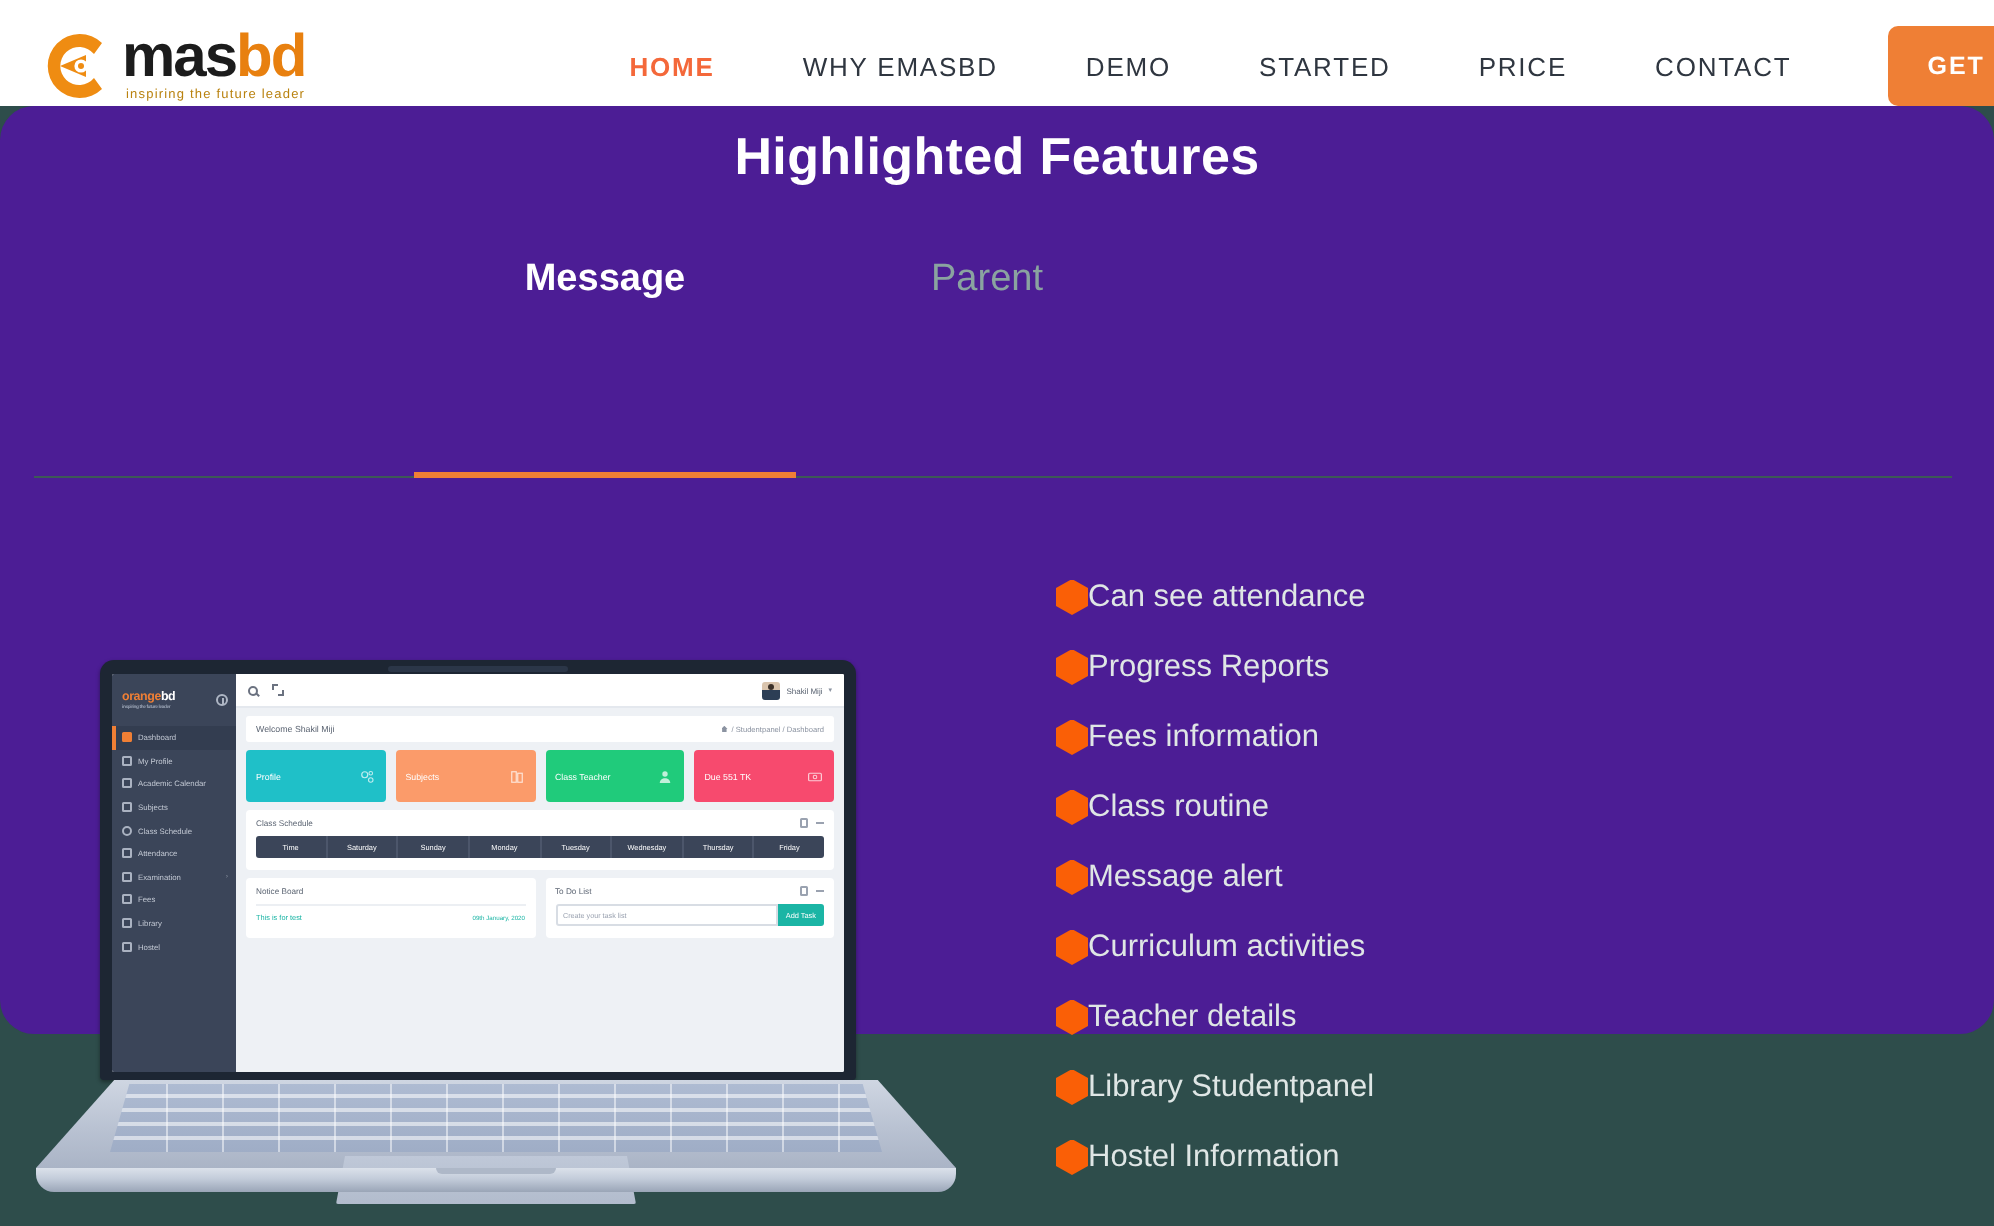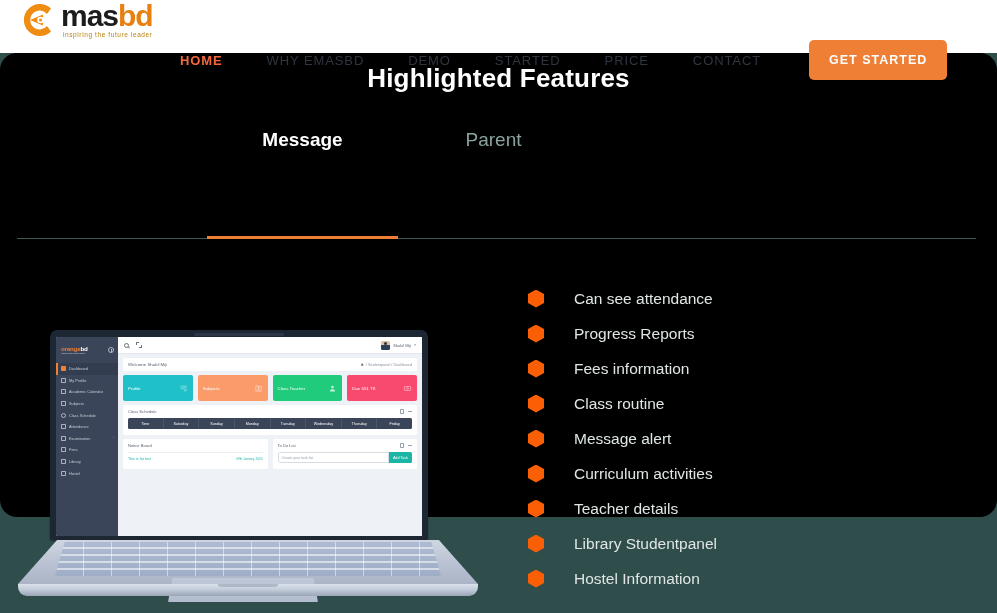--- a/index.html
+++ b/index.html
@@ -8,25 +8,24 @@
     font-family: "Liberation Sans", sans-serif;
     overflow: hidden;
     background: #2e4d4b;
   }
 
   
   .navbar {
     height: 53px;
     background: #ffffff;
     display: flex;
-    align-items: flex-start;
+    align-items: flex-end;
     padding: 0 14px 0 18px;
     position: relative;
     z-index: 30;
-    flex-direction: column;
   }
   .logo-wrap { display: flex; align-items: center; gap: 3px; }
   .logo-mark { width: 40px; height: 40px; display: block; }
   .logo-text { display: flex; flex-direction: column; line-height: 1; }
   .logo-words { font-size: 30px; font-weight: 700; letter-spacing: -1px; }
   .logo-mas { color: #1c1c1c; }
   .logo-bd { color: #e8800f; }
   .logo-tag {
     font-size: 6.5px; color: #b9820f; letter-spacing: .6px;
     margin-top: 1px; margin-left: 2px; white-space: nowrap;
@@ -51,21 +50,21 @@
     font-weight: 700;
     letter-spacing: 1px;
     padding: 13px 20px;
     white-space: nowrap;
     cursor: pointer;
     font-family: "Liberation Sans", sans-serif;
   }
 
   
   .section {
-    background: #000000;
+    background: #4c1d95;
     height: 464px;
     position: relative;
     border-radius: 17px;
   }
   .section-title {
     text-align: center;
     color: #ffffff;
     font-size: 26px;
     font-weight: 700;
     padding-top: 10px;
@@ -113,21 +112,20 @@
     display: flex;
     align-items: center;
     height: 35px;
   }
   .hexagon {
     width: 16px; height: 18px; flex: 0 0 16px;
     background: #fa5f06;
     clip-path: polygon(50% 0%, 100% 25%, 100% 75%, 50% 100%, 0% 75%, 0% 25%);
   }
   .feature-label {
-    margin-left: 30px;
     color: #dfe6e5;
     font-size: 15.5px;
     white-space: nowrap;
   }
 
   
   .laptop {
     position: absolute;
     left: 18px;
     top: 265px;

